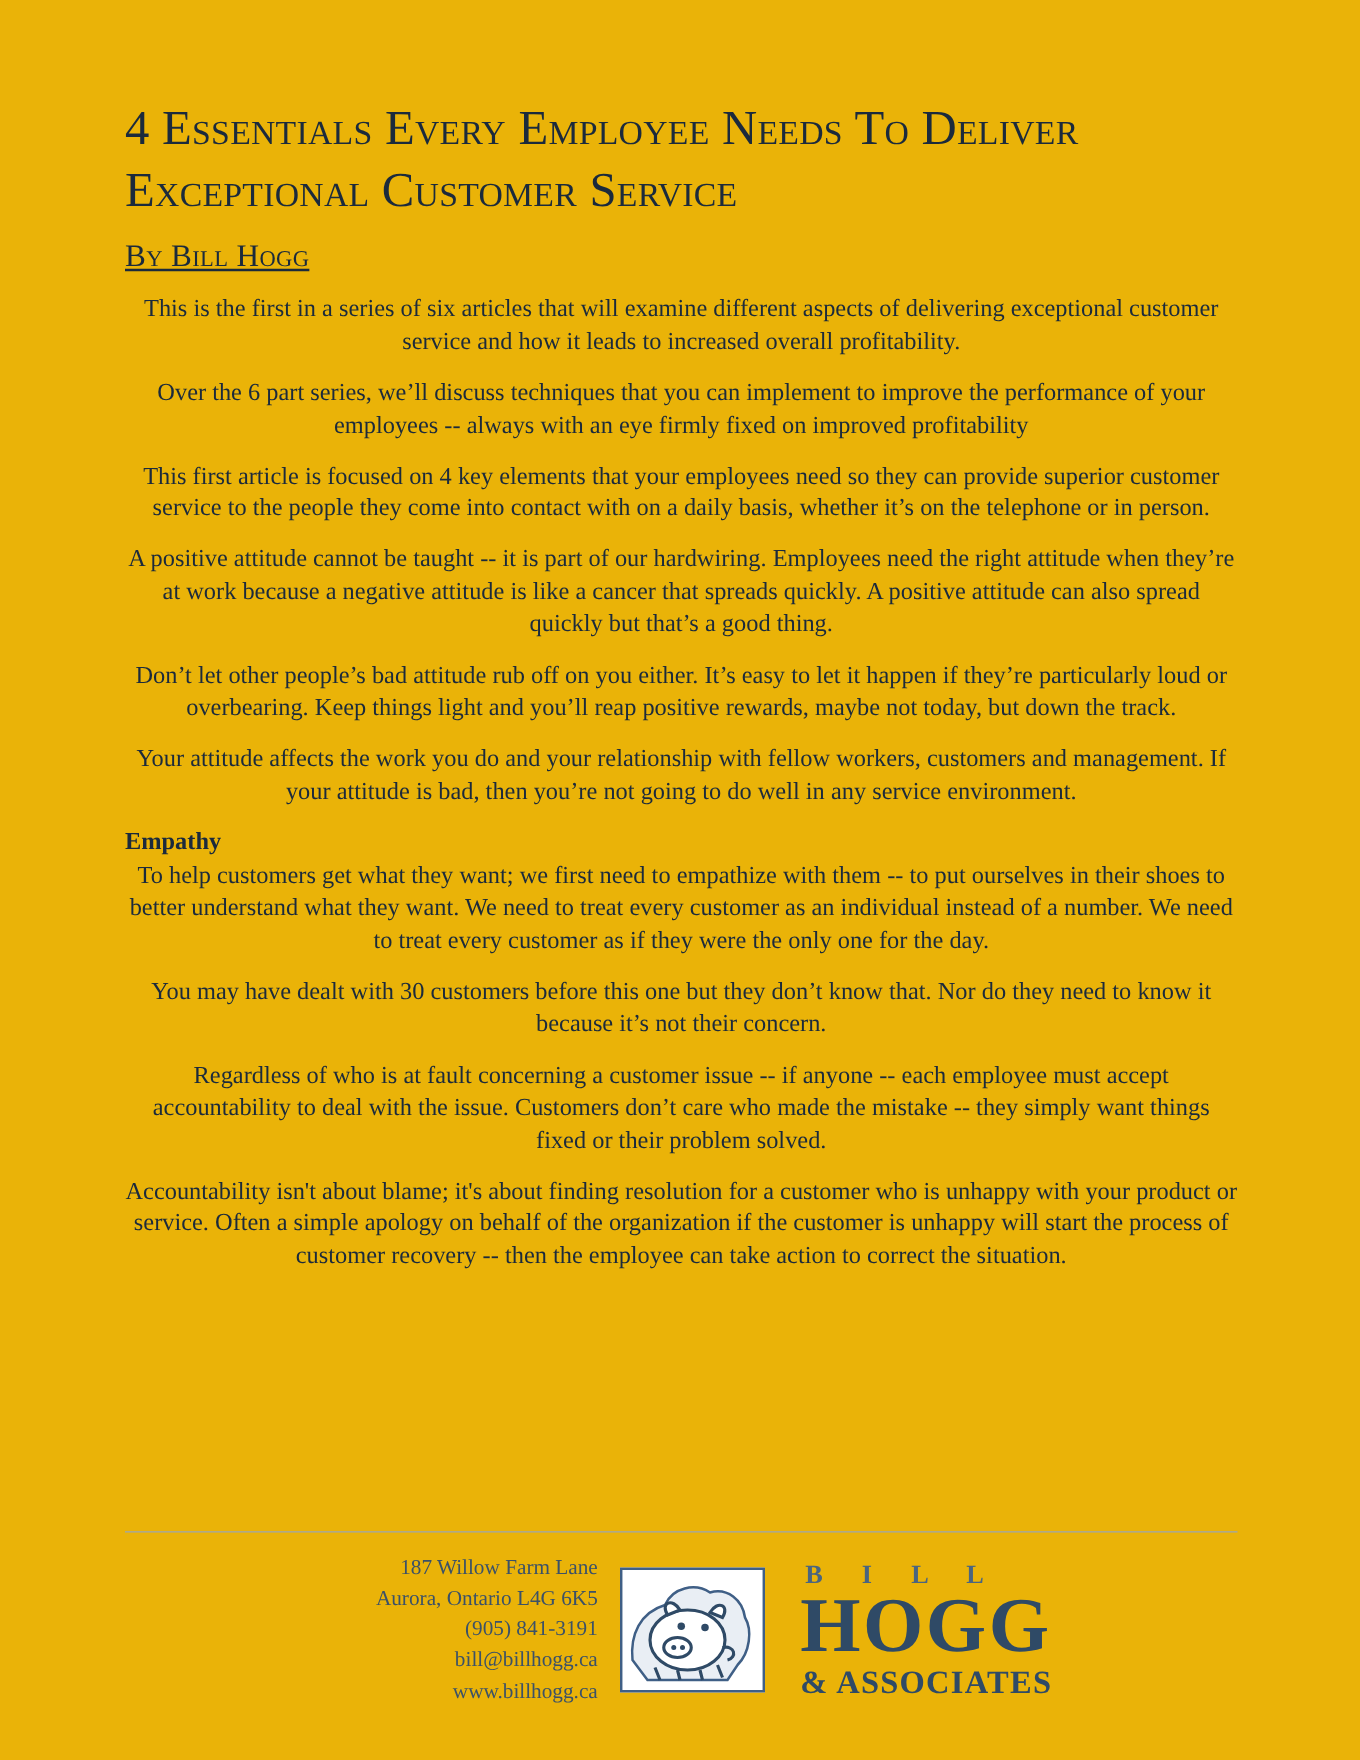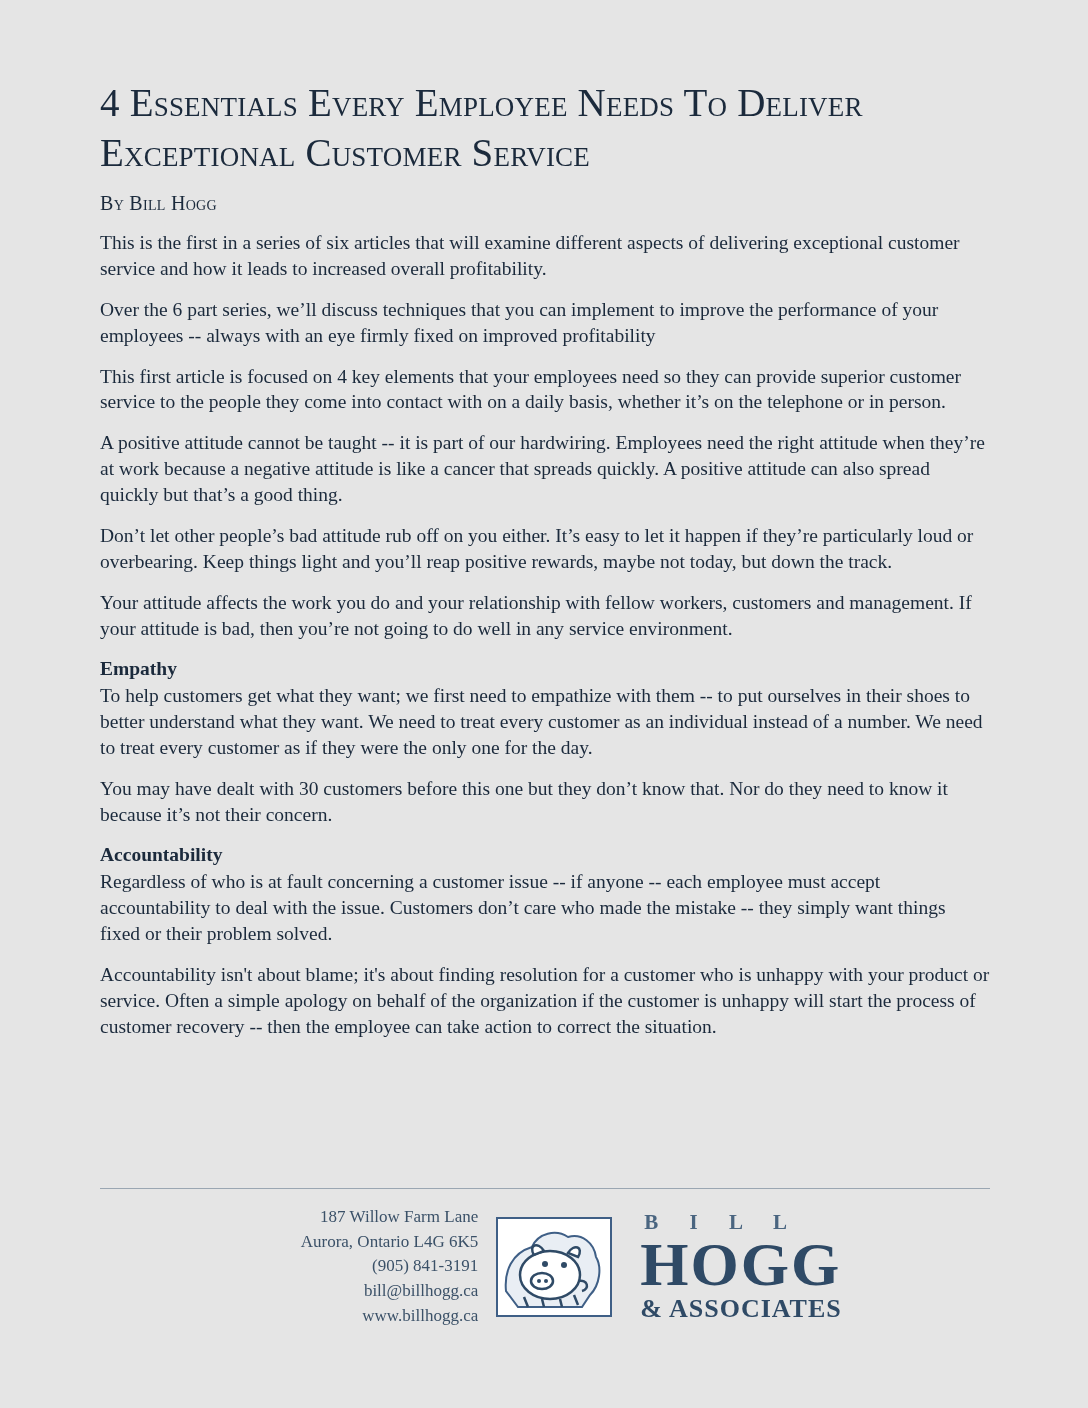--- a/index.html
+++ b/index.html
@@ -11,69 +11,70 @@
     width: 1088px;
     height: 1408px;
     font-family: "Liberation Serif", serif;
     color: #1d2b3a;
     position: relative;
     overflow: hidden;
   }
   .page {
     position: absolute;
     inset: 0;
-    background: #e5e5e5;
+    background: #eab308;
     padding: 0;
   }
   .content {
     position: absolute;
     left: 100px;
     top: 78px;
     width: 890px;
   }
   h1.title {
     font-family: "Liberation Serif", serif;
     font-size: 39px;
     line-height: 1.28;
     font-weight: normal;
     color: #1b2a3c;
     margin: 0 0 10px 0;
     letter-spacing: 0.2px;
     font-variant: small-caps;
     text-transform: capitalize;
   }
   .byline {
-    font-size: 20px;
+    font-size: 25px;
     color: #1b2a3c;
     font-variant: small-caps;
     margin: 14px 0 14px 0;
     letter-spacing: 0.3px;
+    text-decoration: underline;
   }
   p.para {
     font-size: 19.5px;
     line-height: 1.33;
     color: #1b2a3c;
     margin: 15px 0 14px 0;
-    text-align: left;
+    text-align: center;
   }
   h2.section {
     font-size: 19.5px;
     font-weight: bold;
     color: #1b2a3c;
     margin: 8px 0 0 0;
     line-height: 1.3;
   }
   h2.section + p.para {
     margin-top: 2px;
   }
   .footer {
     position: absolute;
     left: 100px;
     right: 98px;
-    top: 1188px;
+    top: 1225px;
   }
   .footer-rule {
     border: none;
     border-top: 1px solid #9aa6b2;
     margin: 0 0 16px 0;
   }
   .footer-inner {
     display: flex;
     align-items: center;
     justify-content: center;
@@ -146,21 +147,20 @@
     <p class="para">This first article is focused on 4 key elements that your employees need so they can provide superior customer service to the people they come into contact with on a daily basis, whether it’s on the telephone or in person.</p>
 
     <p class="para">A positive attitude cannot be taught -- it is part of our hardwiring. Employees need the right attitude when they’re at work because a negative attitude is like a cancer that spreads quickly. A positive attitude can also spread quickly but that’s a good thing.</p>
     <p class="para">Don’t let other people’s bad attitude rub off on you either. It’s easy to let it happen if they’re particularly loud or overbearing. Keep things light and you’ll reap positive rewards, maybe not today, but down the track.</p>
     <p class="para">Your attitude affects the work you do and your relationship with fellow workers, customers and management. If your attitude is bad, then you’re not going to do well in any service environment.</p>
 
     <h2 class="section">Empathy</h2>
     <p class="para">To help customers get what they want; we first need to empathize with them -- to put ourselves in their shoes to better understand what they want. We need to treat every customer as an individual instead of a number. We need to treat every customer as if they were the only one for the day.</p>
     <p class="para">You may have dealt with 30 customers before this one but they don’t know that. Nor do they need to know it because it’s not their concern.</p>
 
-    <h2 class="section">Accountability</h2>
     <p class="para">Regardless of who is at fault concerning a customer issue -- if anyone -- each employee must accept accountability to deal with the issue. Customers don’t care who made the mistake -- they simply want things fixed or their problem solved.</p>
     <p class="para">Accountability isn't about blame; it's about finding resolution for a customer who is unhappy with your product or service. Often a simple apology on behalf of the organization if the customer is unhappy will start the process of customer recovery -- then the employee can take action to correct the situation.</p>
 
   </div>
 
   <div class="footer">
     <hr class="footer-rule">
     <div class="footer-inner">
 
       <div class="address">

